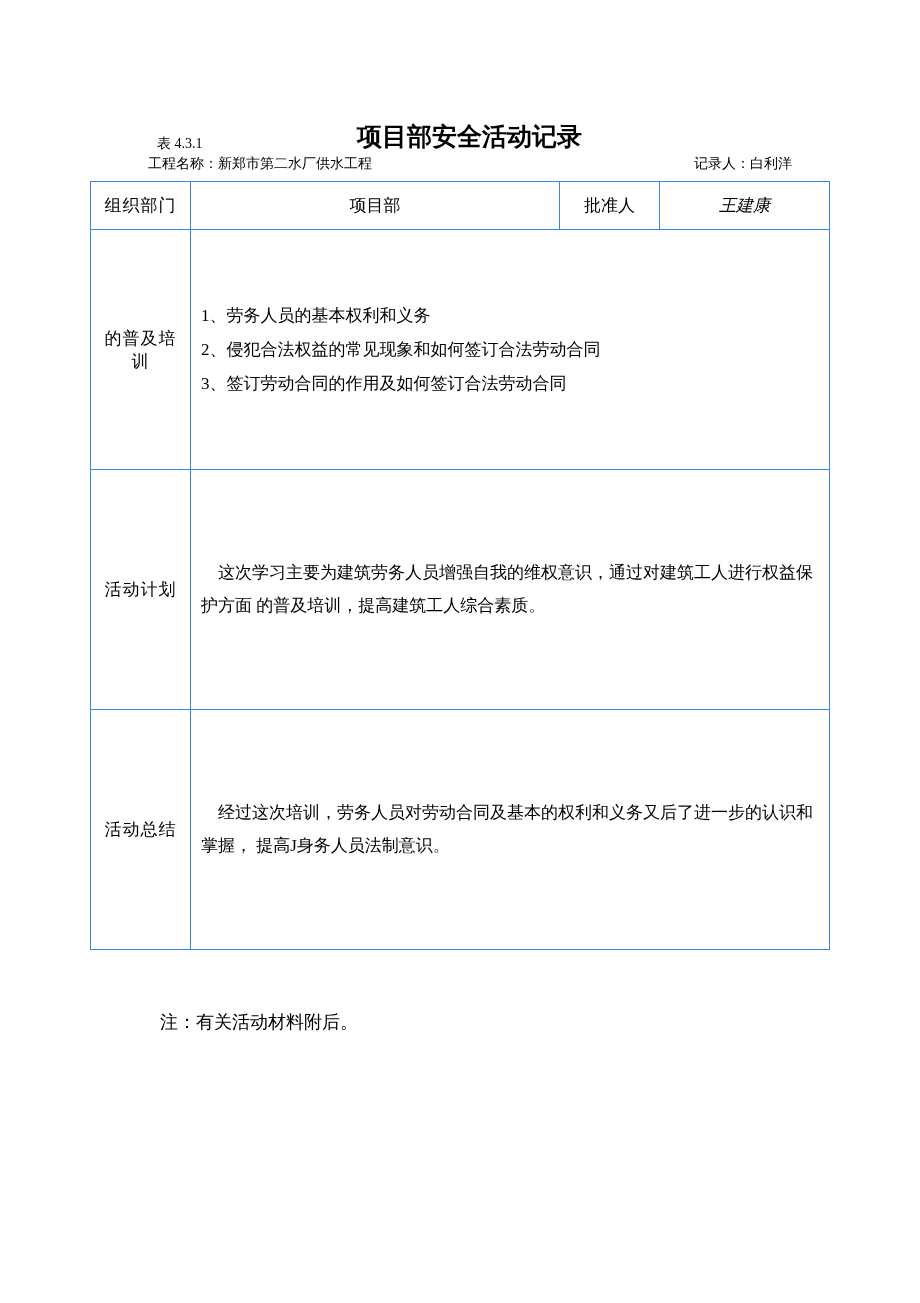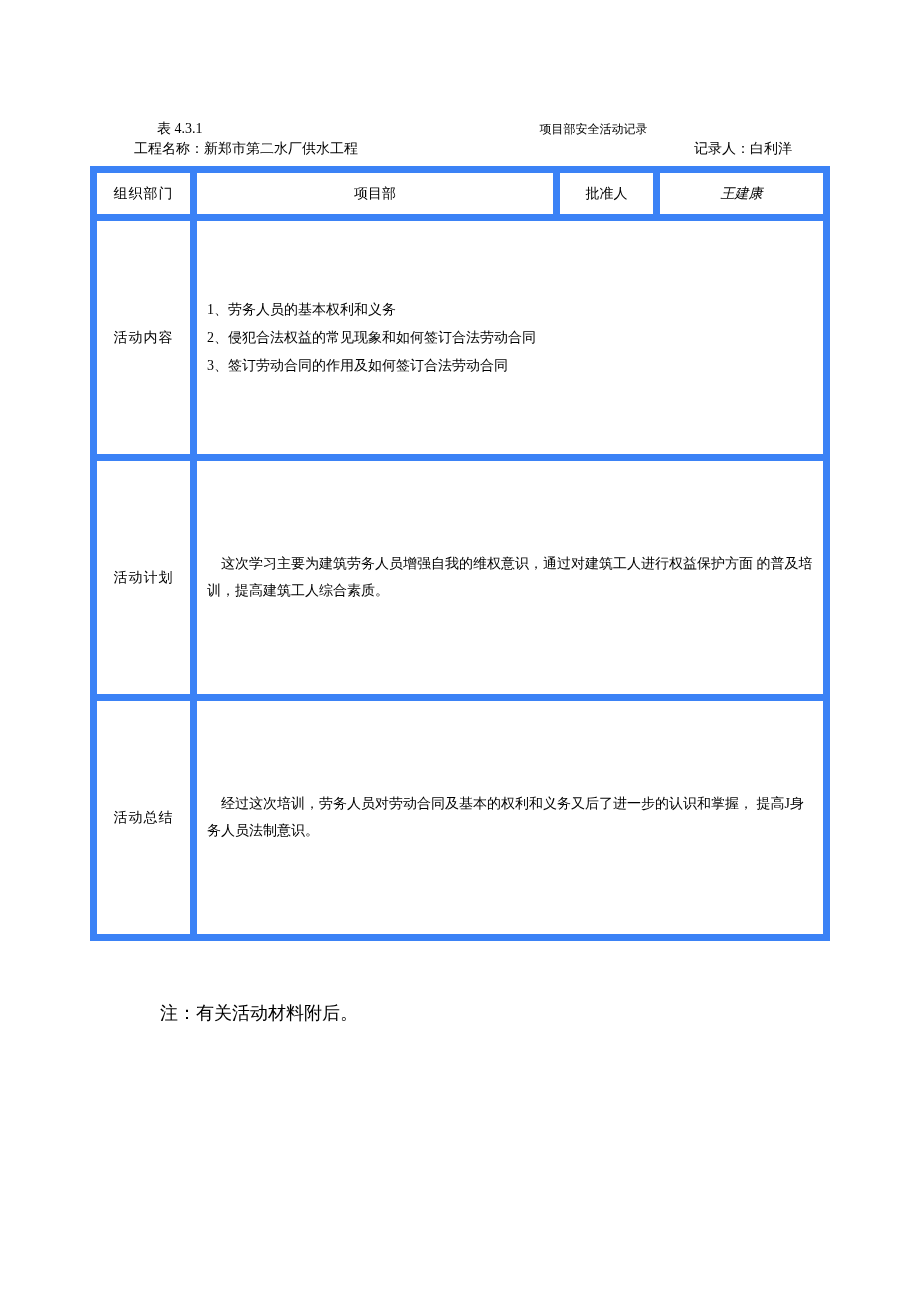--- a/index.html
+++ b/index.html
@@ -19,48 +19,48 @@
       display: flex;
       align-items: flex-end;
       margin-bottom: 2px;
     }
     .table-num {
       font-size: 14px;
       margin-left: 67px;
       width: 250px;
     }
     .title {
-      font-size: 12px;
-      font-weight: normal;
-      text-align: center;
+      font-size: 25px;
+      font-weight: bold;
+      text-align: left;
       flex: 1;
       margin-left: -50px;
     }
     .meta-row {
       display: flex;
       justify-content: space-between;
       margin-bottom: 8px;
       font-size: 14px;
     }
     .meta-left {
-      margin-left: 44px;
+      margin-left: 58px;
     }
     .meta-right {
       margin-right: 38px;
     }
     table {
       width: 100%;
       border-collapse: collapse;
       table-layout: fixed;
     }
     td {
-      border: 7px solid #3b82f6;
+      border: 1px solid #3b82f6;
       padding: 8px 6px;
       vertical-align: middle;
-      font-size: 14px;
+      font-size: 17px;
     }
     .col-label {
       width: 100px;
       text-align: center;
       letter-spacing: 1px;
     }
     .col-mid {
       text-align: center;
       font-family: Liberation Mono, monospace;
     }
@@ -120,21 +120,21 @@
 
 <table>
   <tbody>
       <tr class="row-short">
     <td class="col-label">组织部门</td>
     <td class="col-mid">项目部</td>
     <td class="col-approve-label">批准人</td>
     <td class="col-approve-val">王建康</td>
   </tr>
   <tr class="row-tall">
-    <td class="col-label">活动内容</td>
+    <td class="col-label">的普及培训</td>
     <td colspan="3" class="content-cell">
       <div>1、劳务人员的基本权利和义务</div>
       <div>2、侵犯合法权益的常见现象和如何签订合法劳动合同</div>
       <div>3、签订劳动合同的作用及如何签订合法劳动合同</div>
     </td>
   </tr>
   <tr class="row-tall">
     <td class="col-label">活动计划</td>
     <td colspan="3" class="content-cell">
       <div class="content-para">这次学习主要为建筑劳务人员增强自我的维权意识，通过对建筑工人进行权益保护方面 的普及培训，提高建筑工人综合素质。</div>

